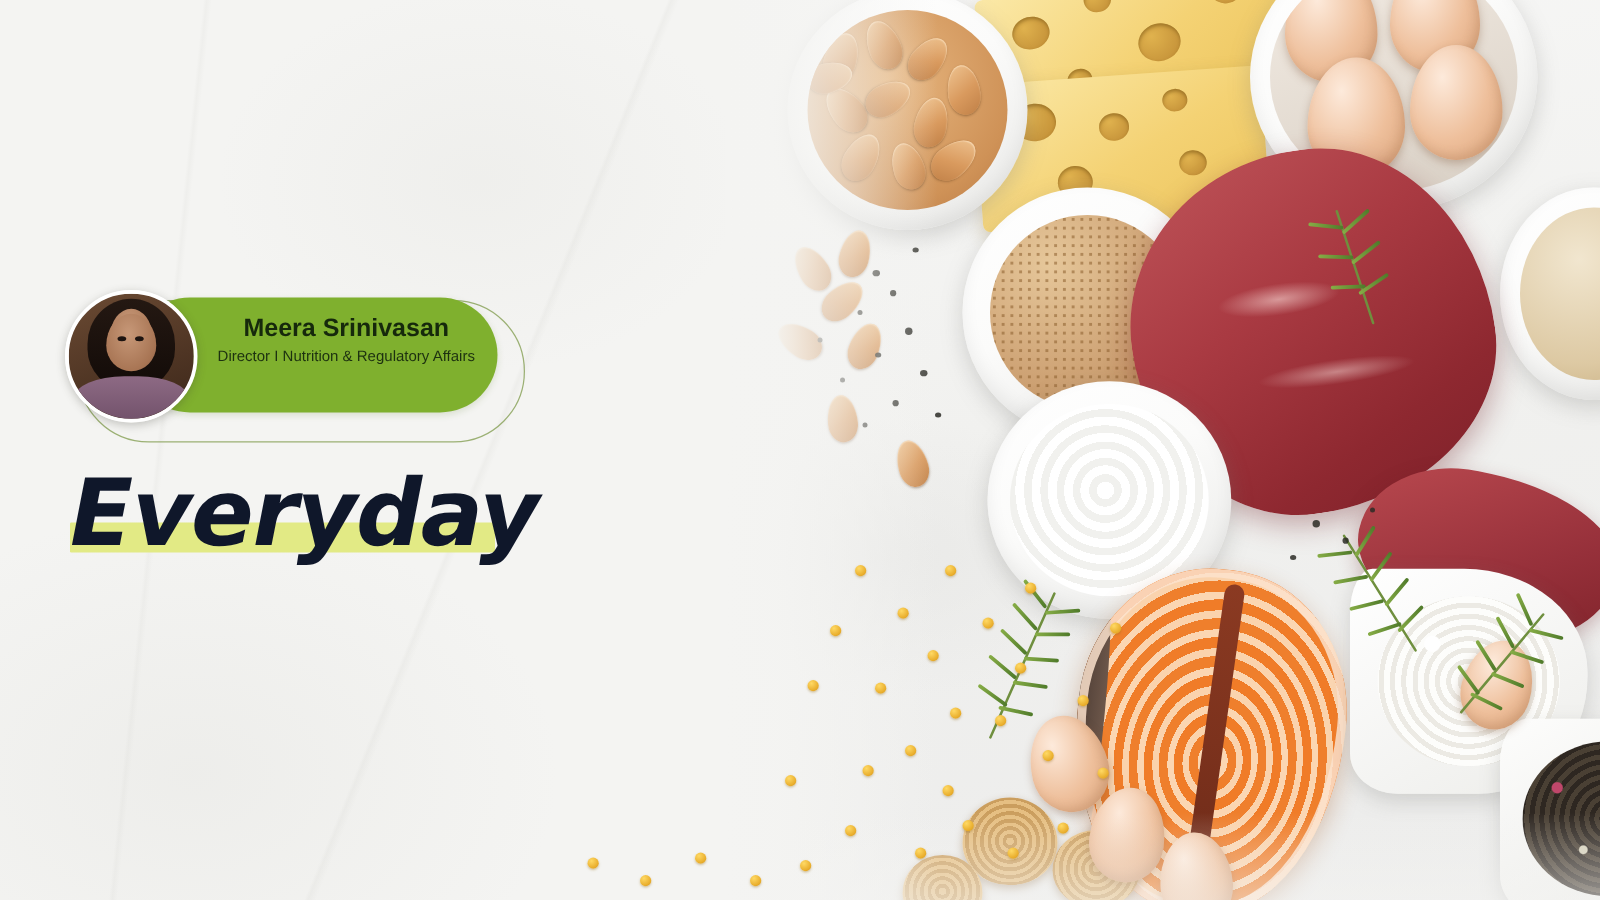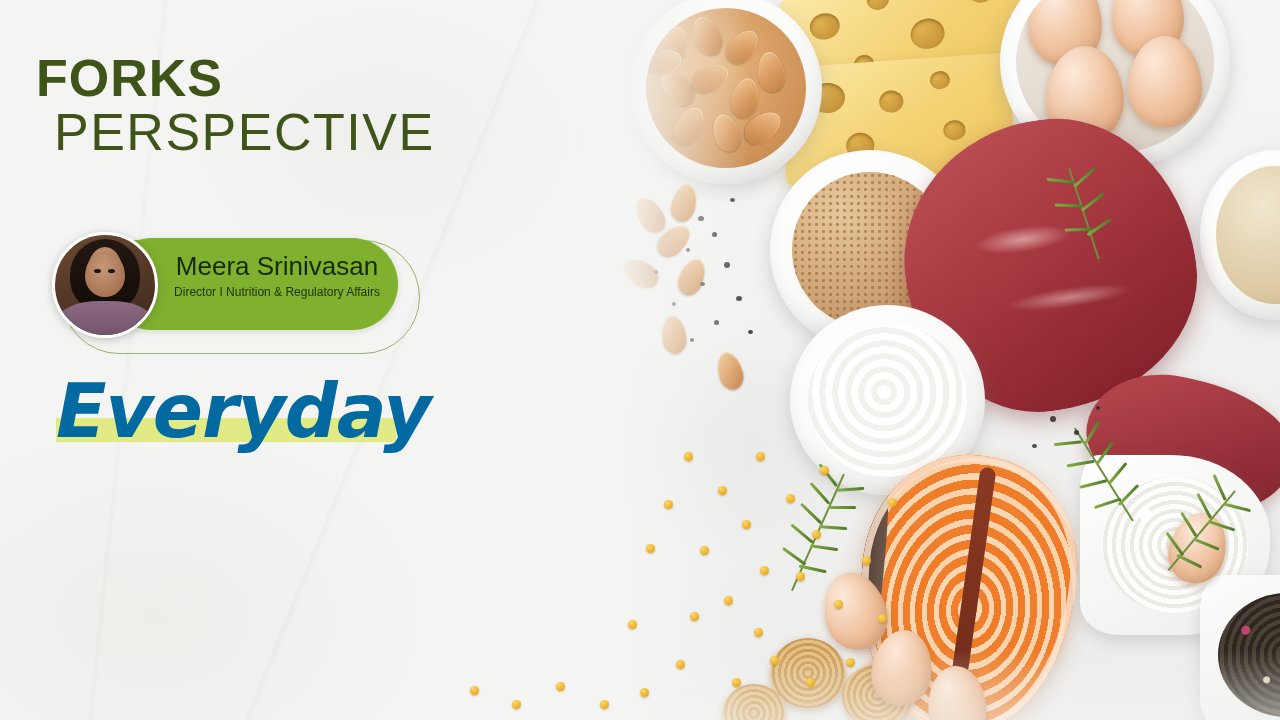--- a/index.html
+++ b/index.html
@@ -184,21 +184,21 @@
 
   
   .badge-wrap{position:absolute;left:46px;top:228px;width:372px;height:124px;}
   .badge-outline{position:absolute;left:4px;top:2px;width:356px;height:112px;
     border:1.5px solid #7d9a4a;border-radius:60px;opacity:.75;
     transform:translate(12px,10px);}
   .badge-pill{position:absolute;left:60px;top:10px;width:292px;height:92px;
     background:#7fb02e;border-radius:50px;
     box-shadow:0 2px 6px rgba(90,120,40,.18);}
   .badge-text{position:absolute;left:108px;top:24px;width:246px;text-align:center;}
-  .badge-name{font-size:26px;color:#16290c;line-height:1.1;font-weight:400;
+  .badge-name{font-size:20px;color:#16290c;line-height:1.1;font-weight:700;
     font-family:"Liberation Sans", sans-serif;}
   .badge-role{font-size:12px;color:#1d3110;margin-top:4px;
     font-family:"Liberation Sans", sans-serif;}
   .avatar{position:absolute;left:6px;top:4px;width:100px;height:100px;border-radius:50%;
     overflow:hidden;border:3px solid #ffffff;box-shadow:0 2px 8px rgba(60,60,50,.28);
     background:linear-gradient(160deg,#6b4a33,#3b2619);}
   .avatar .face{position:absolute;left:50%;top:16%;transform:translateX(-50%);
     width:40%;height:46%;border-radius:50%/55% 55% 45% 45%;
     background:radial-gradient(ellipse at 45% 35%,#c79878,#a87554 70%,#8d5f44 100%);}
   .avatar .hair{position:absolute;left:50%;top:4%;transform:translateX(-50%);
@@ -214,21 +214,21 @@
 
   
   .headline{position:absolute;left:56px;top:374px;width:740px;}
   .hl-row{position:relative;line-height:1;margin-bottom:2px;}
   .hl-hi{position:absolute;left:0;bottom:6px;height:24px;background:#e2ea85;z-index:1;border-radius:1px;}
   .hl-txt{position:relative;z-index:2;display:inline-block;
     font-family:"DejaVu Sans", sans-serif;
     font-weight:700;font-style:italic;letter-spacing:-1px;}
   #hl1 .hl-txt{font-size:74px;color:#3f5419;}
   #hl1 .hl-hi{width:316px;}
-  #hl2 .hl-txt{font-size:74px;color:#0369a1;}
+  #hl2 .hl-txt{font-size:74px;color:#0f172a;}
   #hl2 .hl-hi{width:340px;}
   #hl3 .hl-txt{font-size:74px;color:#6aa42a;}
   #hl3 .hl-hi{width:692px;}
 </style>
 </head>
 <body>
 
 <div id="stage">
 
   <div class="photo">
@@ -421,24 +421,20 @@
     <div class="lentil" style="left:646px;top:544px;"></div>
     <div class="lentil" style="left:684px;top:452px;"></div>
     <div class="lentil" style="left:756px;top:452px;"></div>
     <div class="lentil" style="left:820px;top:466px;"></div>
     <div class="lentil" style="left:888px;top:498px;"></div>
     <div class="lentil" style="left:628px;top:620px;"></div>
   </div>
 
   <div class="content">
 
-    <div class="brand">
-      <div class="line1">FORKS</div>
-      <div class="line2">PERSPECTIVE</div>
-    </div>
 
     <div class="badge-wrap">
       <div class="badge-outline"></div>
       <div class="badge-pill"></div>
       <div class="badge-text">
         <div class="badge-name">Meera Srinivasan</div>
         <div class="badge-role">Director I Nutrition &amp; Regulatory Affairs</div>
       </div>
       <div class="avatar">
         <div class="hair"></div>

